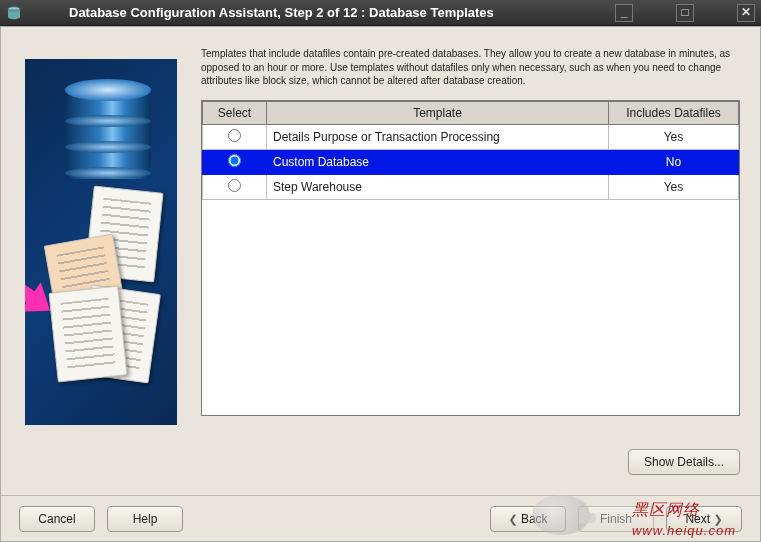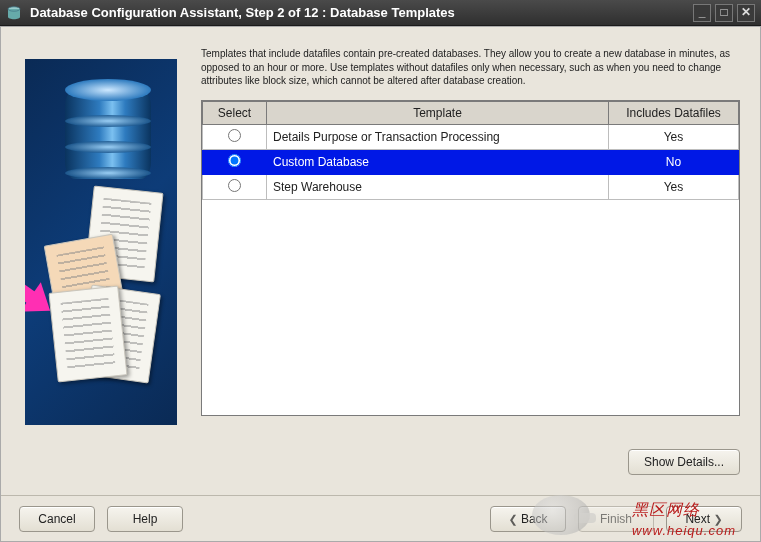--- a/index.html
+++ b/index.html
@@ -1,18 +1,18 @@
 <!DOCTYPE html>
 <html><head>
 <meta charset="utf-8">
 <style>
 * { box-sizing: border-box; margin: 0; padding: 0; }
 html, body { width: 761px; height: 542px; overflow: hidden; font-family: "Liberation Sans", Arial, sans-serif; background: #3a3a3a; }
 
-.titlebar { height: 26px; background: linear-gradient(#4a4a4a,#2f2f2f); display: flex; align-items: center; color: #fff; font-weight: bold; font-size: 13px; padding: 8px 6px; border-bottom: 1px solid #1a1a1a; }
+.titlebar { height: 26px; background: linear-gradient(#4a4a4a,#2f2f2f); display: flex; align-items: center; color: #fff; font-weight: bold; font-size: 13px; padding: 8px 6px; border-bottom: 1px solid #1a1a1a; gap: 39px; }
 .titlebar .app-icon { width: 16px; height: 16px; margin-right: 8px; }
 .titlebar .title { flex: 1; }
 .titlebar .win-btn { width: 18px; height: 18px; margin-left: 4px; border: 1px solid #777; background: #3a3a3a; color: #ddd; font-size: 12px; line-height: 14px; text-align: center; cursor: pointer; }
 
 .window-body { position: absolute; top: 26px; left: 0; right: 0; bottom: 0; background: #e9e5dc; border: 1px solid #aaa; }
 
 .side-panel { position: absolute; left: 24px; top: 32px; width: 152px; height: 366px; background: linear-gradient(135deg,#0a2a55 0%,#0d3c78 50%,#0a2a55 100%); overflow: hidden; }
 .cyl { position: absolute; left: 40px; top: 20px; width: 86px; height: 110px; }
 .cyl .body { position: absolute; inset: 10px 0 10px 0; background: linear-gradient(90deg,#0a335e,#2e7bbf 40%,#7bc0f0 55%,#2e7bbf 70%,#0a335e); border-radius: 10px/18px; }
 .cyl .top { position: absolute; top: 0; left: 0; right: 0; height: 22px; background: radial-gradient(ellipse at 50% 50%,#cde8ff,#2e7bbf 70%); border-radius: 50%; }

